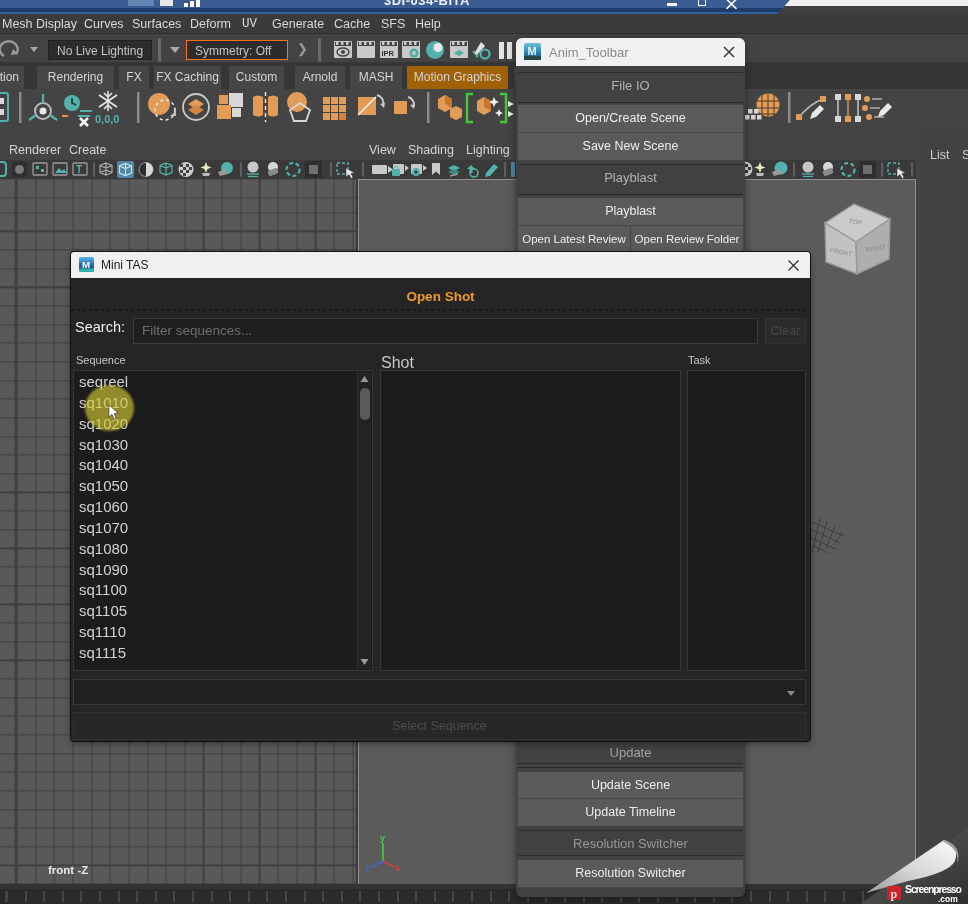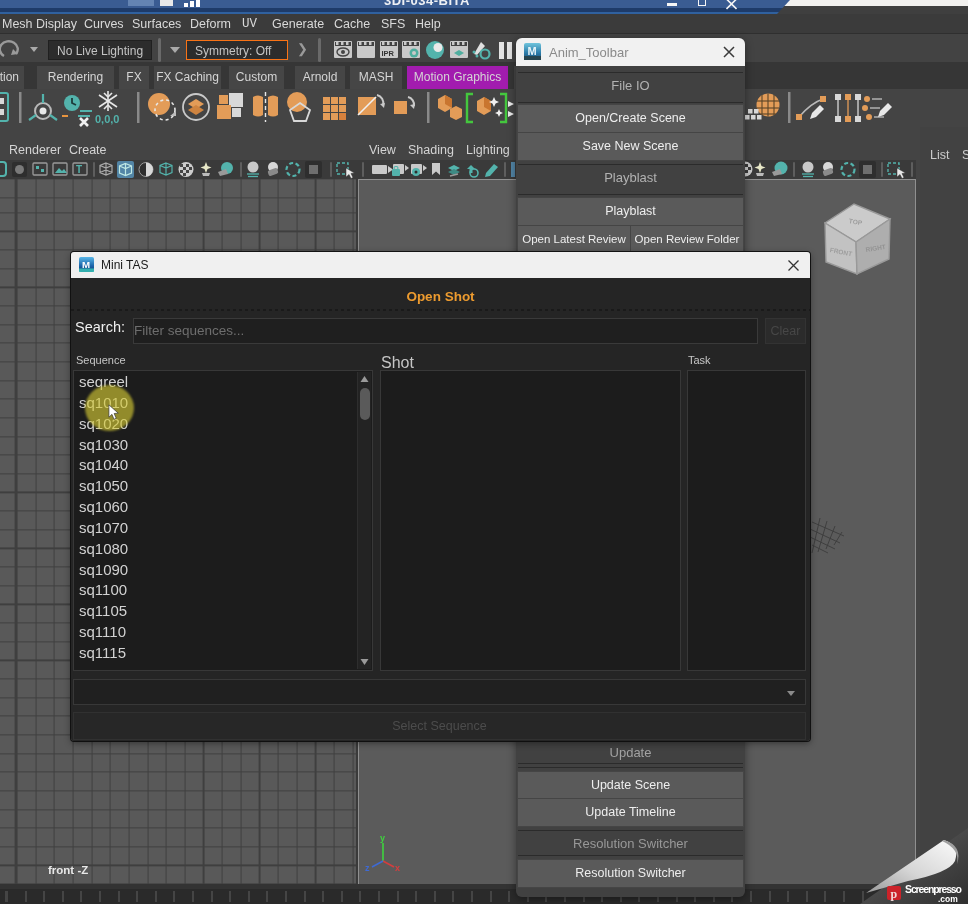--- a/index.html
+++ b/index.html
@@ -109,21 +109,21 @@
 </div>
 
 <div class="abs" style="left:0;top:62px;width:968px;height:27px;background:#363636;overflow:hidden;">
   <div class="abs" style="left:-12px;top:4px;width:36px;height:23px;background:#464646;color:#d5d5d5;font-size:12px;text-align:center;line-height:22px;">ation</div>
   <div class="abs" style="left:37px;top:4px;width:77px;height:23px;background:#464646;color:#d5d5d5;font-size:12px;text-align:center;line-height:22px;">Rendering</div>
   <div class="abs" style="left:119px;top:4px;width:30px;height:23px;background:#464646;color:#d5d5d5;font-size:12px;text-align:center;line-height:22px;">FX</div>
   <div class="abs" style="left:154px;top:4px;width:67px;height:23px;background:#464646;color:#d5d5d5;font-size:12px;text-align:center;line-height:22px;">FX Caching</div>
   <div class="abs" style="left:229px;top:4px;width:55px;height:23px;background:#464646;color:#d5d5d5;font-size:12px;text-align:center;line-height:22px;">Custom</div>
   <div class="abs" style="left:295px;top:4px;width:50px;height:23px;background:#464646;color:#d5d5d5;font-size:12px;text-align:center;line-height:22px;">Arnold</div>
   <div class="abs" style="left:350px;top:4px;width:52px;height:23px;background:#464646;color:#d5d5d5;font-size:12px;text-align:center;line-height:22px;">MASH</div>
-  <div class="abs" style="left:407px;top:4px;width:101px;height:23px;background:#a21caf;color:#d5d5d5;font-size:12px;text-align:center;line-height:22px;">Motion Graphics</div>
+  <div class="abs" style="left:407px;top:4px;width:101px;height:23px;background:#a16207;color:#d5d5d5;font-size:12px;text-align:center;line-height:22px;">Motion Graphics</div>
   <div class="abs" style="left:514px;top:4px;width:60px;height:23px;background:#464646;"></div>
 </div>
 
 <div class="abs" id="shelf" style="left:0;top:89px;width:968px;height:38px;background:#444444;">
   <svg class="abs" style="left:0;top:0;" width="968" height="38" viewBox="0 0 968 38">
 
     <rect x="-6" y="4" width="14" height="28" rx="2" fill="none" stroke="#53b3ac" stroke-width="2"></rect>
     <rect x="-2" y="9" width="6" height="6" fill="#d8d8d8"></rect>
       <rect x="-2" y="20" width="6" height="6" fill="#d8d8d8"></rect>
     <rect x="19" y="3" width="2.5" height="31" fill="#8a8a8a"></rect>
@@ -496,21 +496,21 @@
     </svg>
     <span class="txt" style="left:30px;top:6px;color:#1a1a1a;font-size:12px;">Mini TAS</span>
     <svg class="abs" style="left:716px;top:7px;" width="13" height="13">
         <path d="M1.5 1.5 L11.5 11.5 M11.5 1.5 L1.5 11.5" stroke="#333" stroke-width="1.3"></path>
       </svg>
   </div>
   <div class="abs" style="left:0;top:26px;width:739px;height:463px;background:#252525;border-radius:0 0 3px 3px;">
     <div class="txt" style="left:0;top:11px;width:739px;text-align:center;color:#ed9b2f;font-size:13.5px;font-weight:bold;">Open Shot</div>
     <div class="abs" style="left:0;top:31px;width:739px;height:2px;background-image:repeating-linear-gradient(90deg,#1a1a1a 0,#1a1a1a 3px,transparent 3px,transparent 6px);"></div>
     <div class="txt" style="left:4px;top:41px;color:#efefef;font-size:14.5px;">Search:</div>
-    <div class="abs" style="left:62px;top:40px;width:625px;height:26px;background:#1f1f1f;border:1px solid #3a3a3a;box-sizing:border-box;color:#6e6e6e;font-size:13.5px;line-height:24px;">Filter sequences...</div>
+    <div class="abs" style="left:62px;top:40px;width:625px;height:26px;background:#1f1f1f;border:1px solid #3a3a3a;box-sizing:border-box;color:#6e6e6e;font-size:13.5px;line-height:24px;padding-left:8px;">Filter sequences...</div>
     <div class="abs" style="left:694px;top:40px;width:41px;height:26px;background:#2b2b2b;border:1px solid #333;box-sizing:border-box;color:#474747;font-size:12.5px;text-align:center;line-height:24px;">Clear</div>
     <div class="txt" style="left:5px;top:76px;color:#c6c6c6;font-size:11px;">Sequence</div>
     <div class="txt" style="left:310px;top:76px;color:#c6c6c6;font-size:16px;">Shot</div>
     <div class="txt" style="left:617px;top:76px;color:#c6c6c6;font-size:11px;">Task</div>
 
     <div class="abs" style="left:2px;top:92px;width:300px;height:301px;background:#1c1c1c;border:1px solid #383838;box-sizing:border-box;overflow:hidden;">
       <div class="abs" style="left:5px;top:1px;color:#d2d2d2;font-size:15px;line-height:20.85px;">
         seqreel<br>sq1010<br>sq1020<br>sq1030<br>sq1040<br>sq1050<br>sq1060<br>sq1070<br>sq1080<br>sq1090<br>sq1100<br>sq1105<br>sq1110<br>sq1115
       </div>
       <div class="abs" style="left:11px;top:14px;width:49px;height:46px;border-radius:50%;background:rgba(212,202,52,0.64);filter:blur(1px);"></div>

